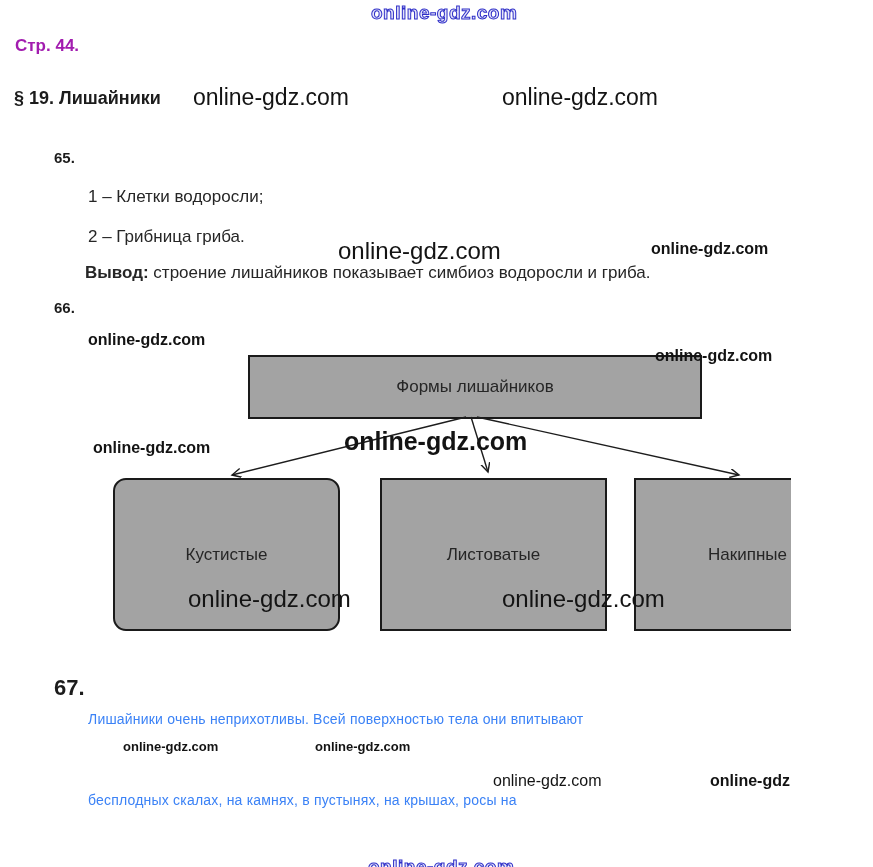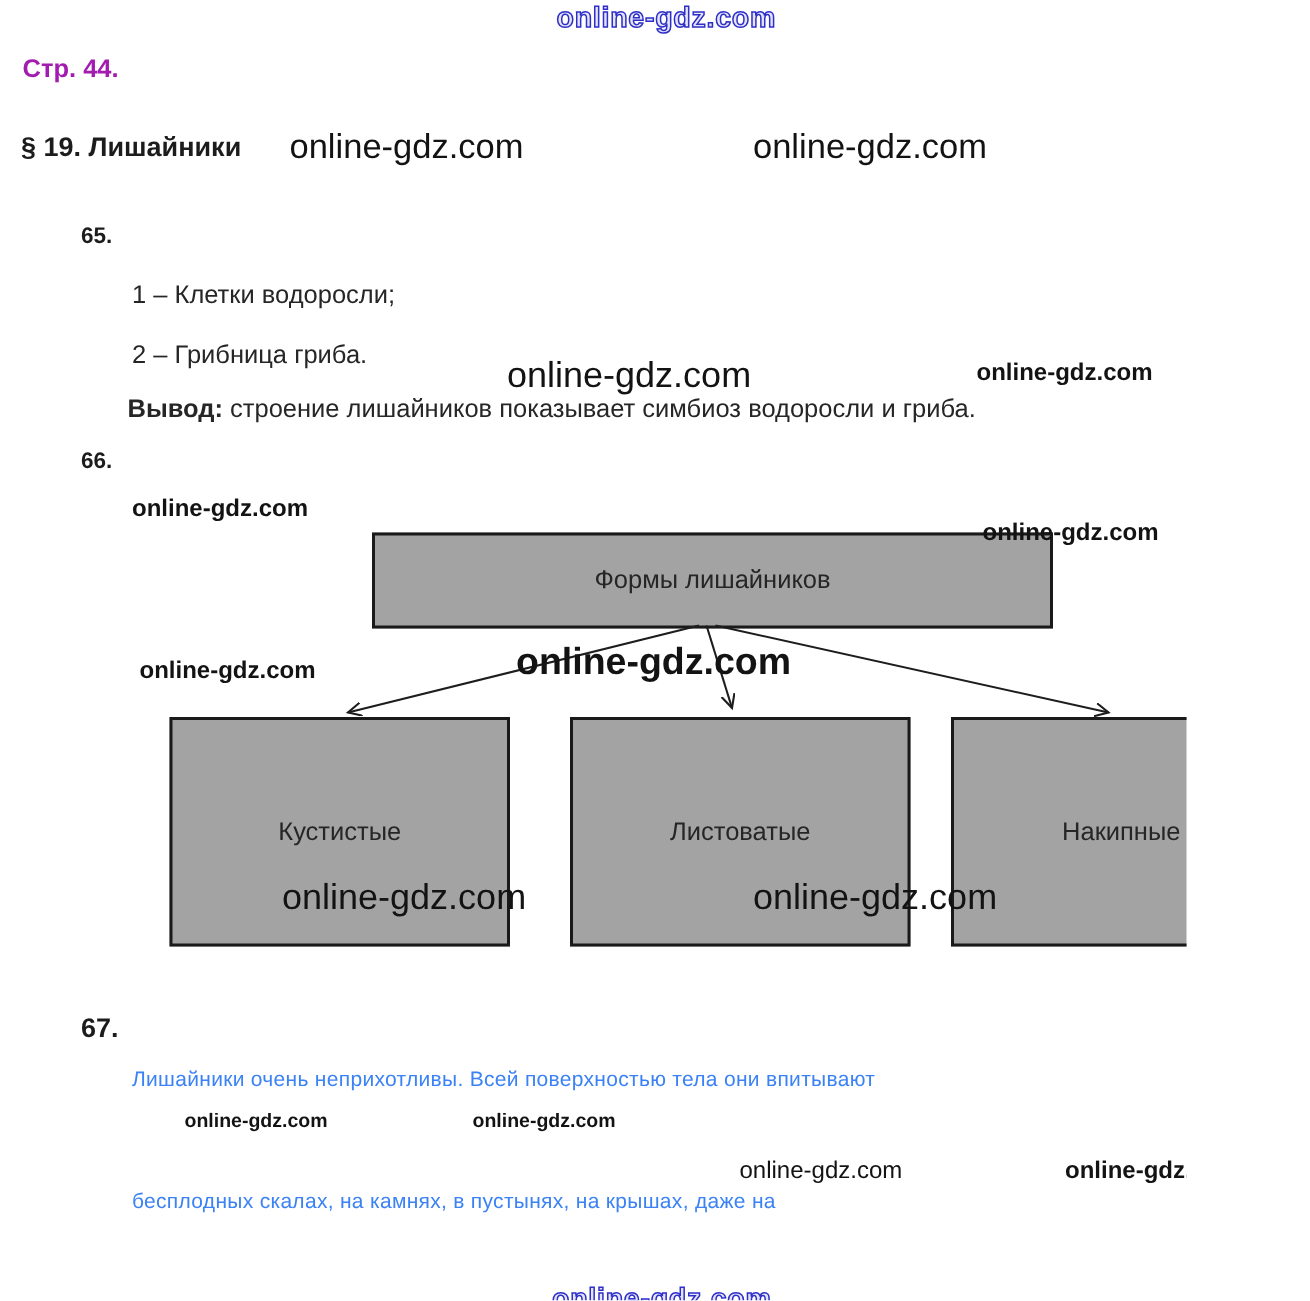--- a/index.html
+++ b/index.html
@@ -80,35 +80,35 @@
       </marker>
     </defs>
     <line x1="466" y1="417" x2="232" y2="475" stroke="#1d1d1d" stroke-width="1.4" marker-end="url(#arr)"></line>
     <line x1="471" y1="417" x2="488" y2="472" stroke="#1d1d1d" stroke-width="1.4" marker-end="url(#arr)"></line>
     <line x1="477" y1="417" x2="739" y2="475" stroke="#1d1d1d" stroke-width="1.4" marker-end="url(#arr)"></line>
   </svg>
 
   <div class="abs wm wm16" style="left:93px; top:439px;">online-gdz.com</div>
   <div class="abs wm wm25" style="left:344px; top:427px;">online-gdz.com</div>
 
-  <div class="box" style="left:113px; top:478px; width:223px; height:149px;">
+  <div class="box" style="left:113px; top:478px; width:223px; height:149px;border-radius:13px;">
     <span>Кустистые</span>
   </div>
   <div class="box" style="left:380px; top:478px; width:223px; height:149px;">
     <span>Листоватые</span>
   </div>
   <div class="box" style="left:634px; top:478px; width:223px; height:149px;">
     <span>Накипные</span>
   </div>
   <div class="abs wm wm24" style="left:188px; top:585px;">online-gdz.com</div>
   <div class="abs wm wm24" style="left:502px; top:585px;">online-gdz.com</div>
 
-  <div class="abs num" style="left:54px; top:675px; font-size:18px;">67.</div>
+  <div class="abs num" style="left:54px; top:675px; font-size:22px;">67.</div>
   <div class="abs body19" style="left:88px; top:711px;">Лишайники очень неприхотливы. Всей поверхностью тела они впитывают</div>
   <div class="abs wm wm13" style="left:123px; top:739px;">online-gdz.com</div>
   <div class="abs wm wm13" style="left:315px; top:739px;">online-gdz.com</div>
   <div class="abs wm wm16r" style="left:493px; top:772px;">online-gdz.com</div>
   <div class="abs wm wm16b" style="left:710px; top:772px;">online-gdz.com</div>
-  <div class="abs body19" style="left:88px; top:792px;">бесплодных скалах, на камнях, в пустынях, на крышах, даже на</div>
+  <div class="abs body19" style="left:88px; top:792px;">бесплодных скалах, на камнях, в пустынях, на крышах, росы на</div>
 
   <div class="abs wm-blue" style="left:368px; top:856px;">online-gdz.com</div>
 
 </div>
 
 </body></html>

